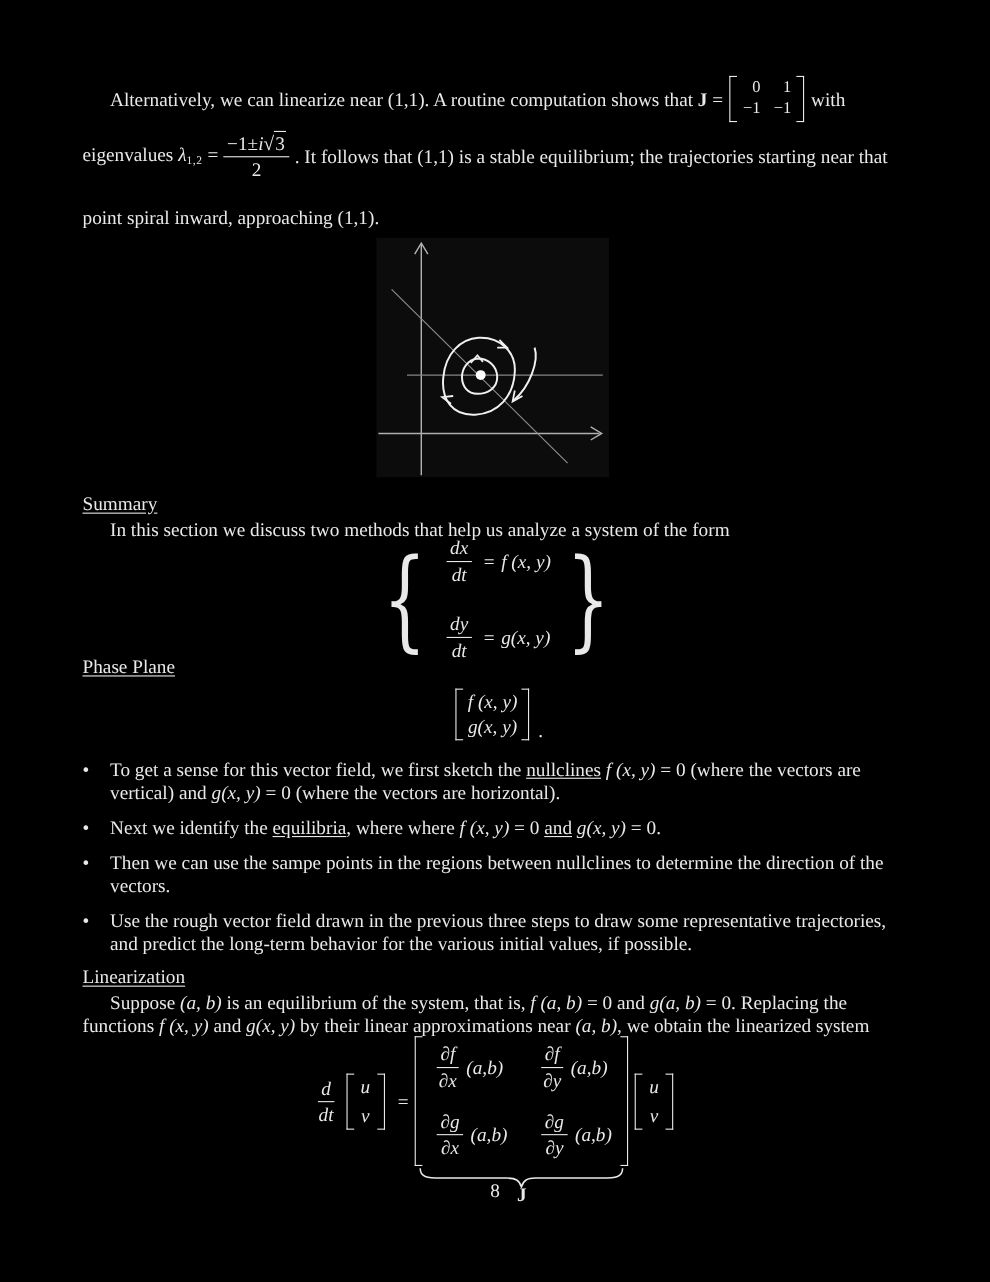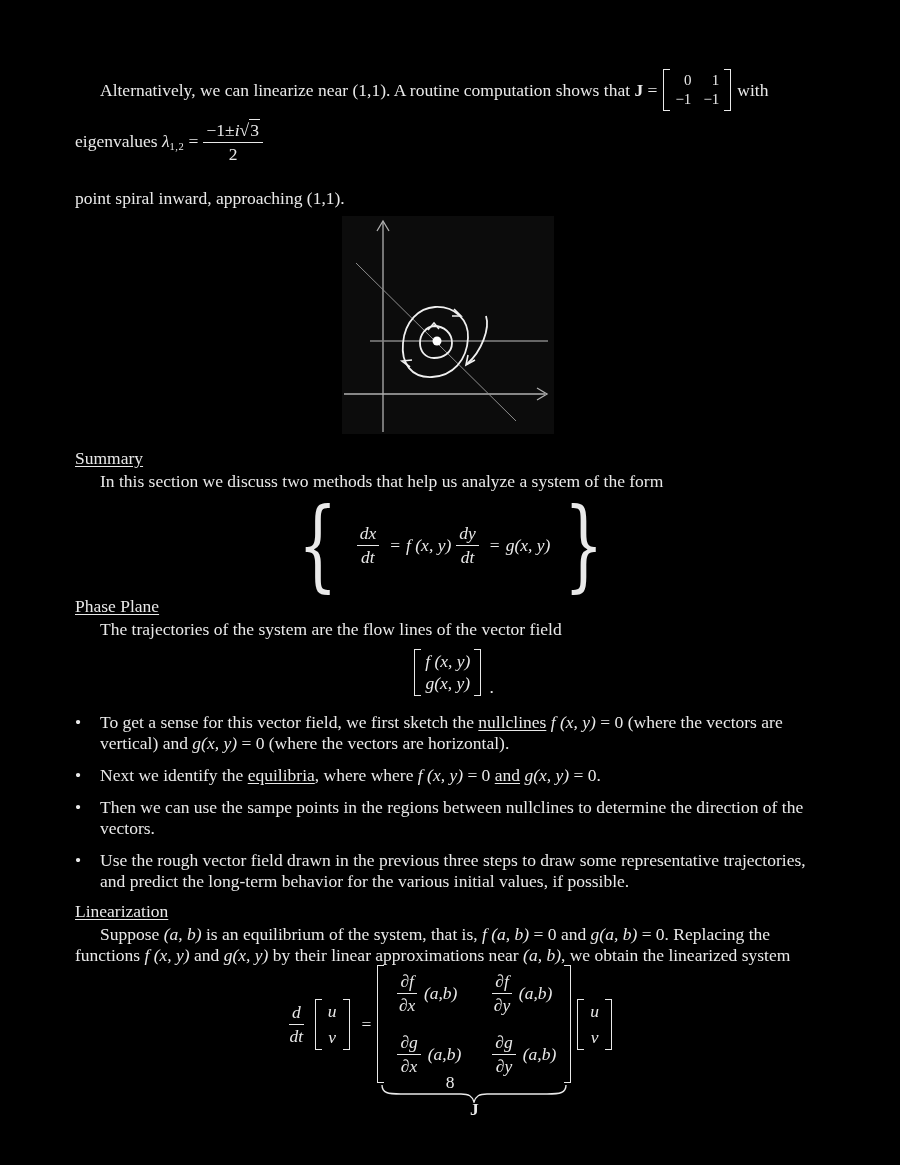--- a/index.html
+++ b/index.html
@@ -24,21 +24,21 @@
   .jm .cells{display:grid;grid-template-columns:auto auto;column-gap:12px;padding:2px 5px;
              font-size:15px;line-height:1.25;justify-items:end}
   .figwrap{margin:4px auto 0;width:212px;height:218px;position:relative;left:-3px}
   .heading{margin-top:14px}
   .h2{margin-top:4px}
   .indent{padding-left:25px;margin-top:2px}
   .disp{display:flex;justify-content:center;align-items:center}
   .sysblock{margin-top:6px;height:94px}
   .brace{font-family:"DejaVu Serif",serif;font-size:100px;font-weight:400;line-height:92px;
          transform:scaleX(.62);color:#e9e9e9}
-  .syscol{display:flex;flex-direction:row;row-gap:24px;margin:0 2px}
+  .syscol{display:flex;flex-direction:column;row-gap:24px;margin:0 2px}
   .vecblock{margin-top:6px;height:52px}
   .veccol{display:flex;flex-direction:column;row-gap:1px;padding:2px 4px;text-align:center}
   .period{align-self:flex-end;padding-left:2px}
   .bullet{display:flex;margin-top:11px}
   .bullet .dot{flex:0 0 25px}
   .bullet .btext{flex:1}
   .para{margin-top:2px;text-indent:25px}
   .eqblock{margin-top:6px;height:104px;margin-bottom:38px}
   .g2{display:grid;grid-template-columns:auto auto;column-gap:26px;row-gap:16px;padding:6px 8px}
   .cell{display:flex;align-items:center}
@@ -69,20 +69,21 @@
     </span>
     <span><span>with</span></span>
   </div>
 
   <div class="row l2">
     <span><span>eigenvalues </span><span class="it">λ</span><span class="sb">1,2</span><span> =</span></span>
     <span class="frac">
       <span class="num"><span>−1±</span><span class="it">i</span><span>√</span><span class="rad">3</span></span>
       <span class="den">2</span>
     </span>
+    <span><span>. It follows that (1,1) is a stable equilibrium; the trajectories starting near that</span></span>
   </div>
 
   <div class="l3">
     <span><span>point spiral inward, approaching (1,1).</span></span>
   </div>
 
   <div class="figwrap">
     <svg width="212" height="218" viewBox="0 0 212 218">
       <rect x="0" y="0" width="212" height="218" fill="#0c0c0c"></rect>
 
@@ -130,23 +131,20 @@
           <span class="den">dt</span>
         </span>
         <span class="eqs">=</span>
         <span class="it">g(x, y)</span>
       </span>
     </span>
     <span class="brace">}</span>
   </div>
 
   <div class="h2 ul">Phase Plane</div>
-  <div class="indent">
-    <span><span>The trajectories of the system are the flow lines of the vector field</span></span>
-  </div>
 
   <div class="disp vecblock">
     <span class="mat">
       <span class="brl"></span>
       <span class="veccol it">
         <span>f (x, y)</span>
         <span>g(x, y)</span>
       </span>
       <span class="brr"></span>
     </span>

